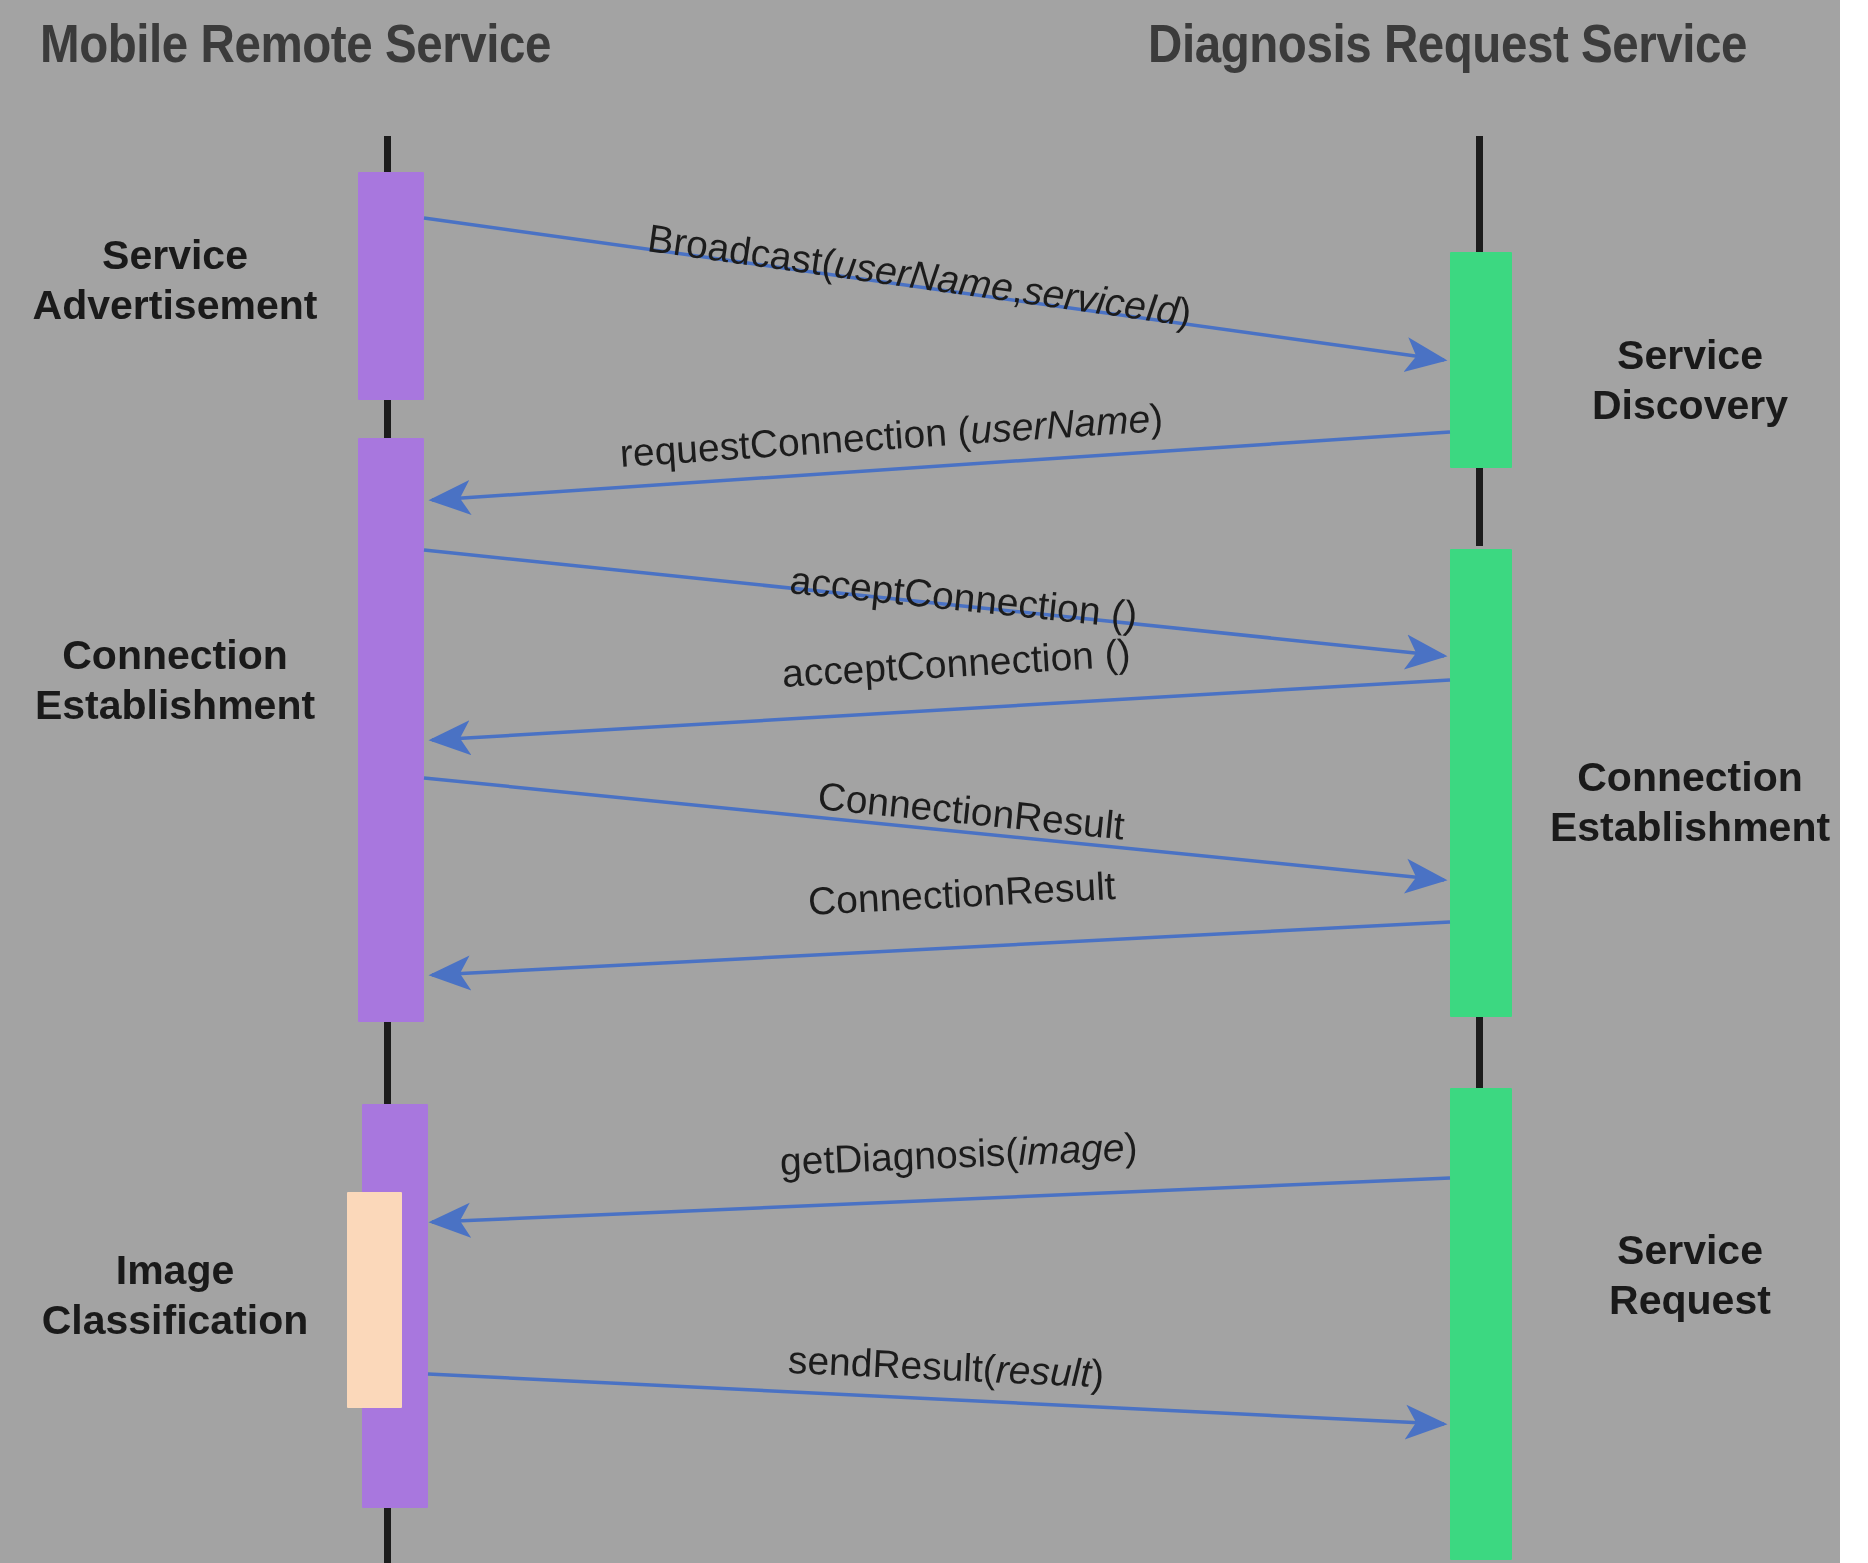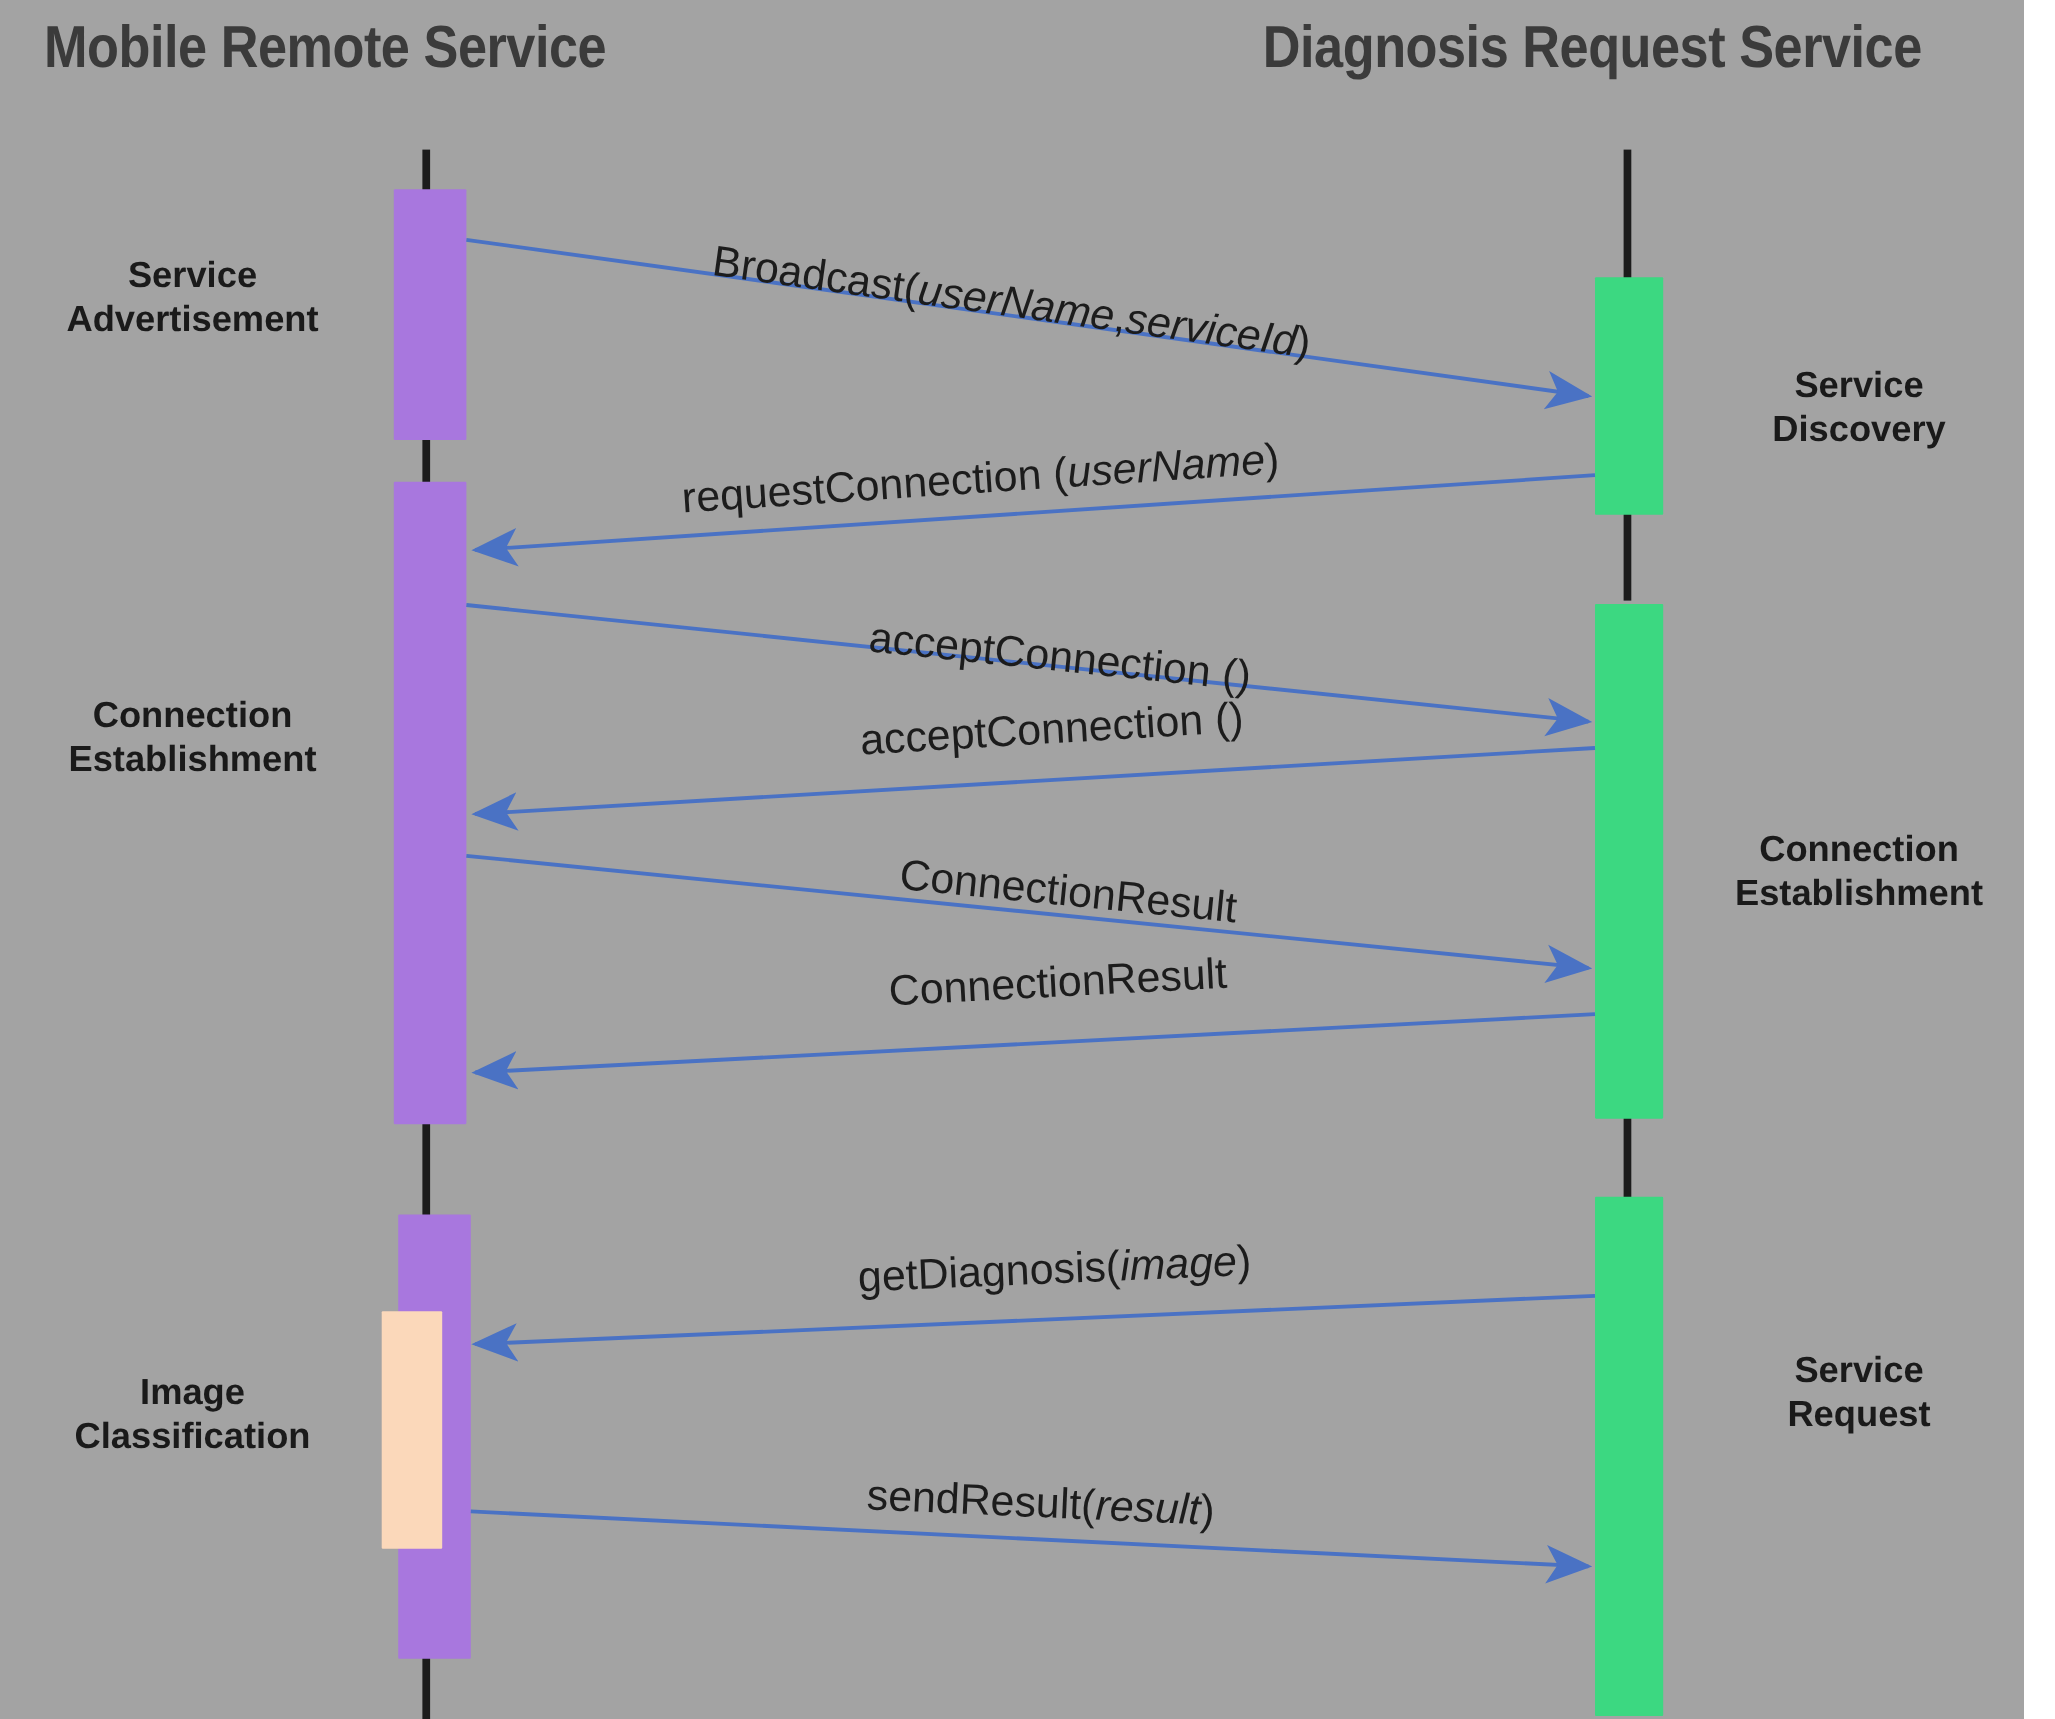--- a/index.html
+++ b/index.html
@@ -31,21 +31,21 @@
     letter-spacing: -0.5px;
   }
   #title-left  { left: 40px;  top: 16px; transform-origin: left top; }
   #title-right { left: 1148px; top: 16px; transform-origin: left top; }
 
   
   .phase-label {
     position: absolute;
     font-family: "Liberation Sans", sans-serif;
     font-weight: bold;
-    font-size: 33px;
+    font-size: 41px;
     line-height: 1.22;
     color: #1a1a1a;
     text-align: center;
     white-space: pre-line;
   }
   .phase-label.left  { width: 330px; left: 10px; }
   .phase-label.right { width: 320px; left: 1530px; text-align: center; }
 
   
   .lifeline {

